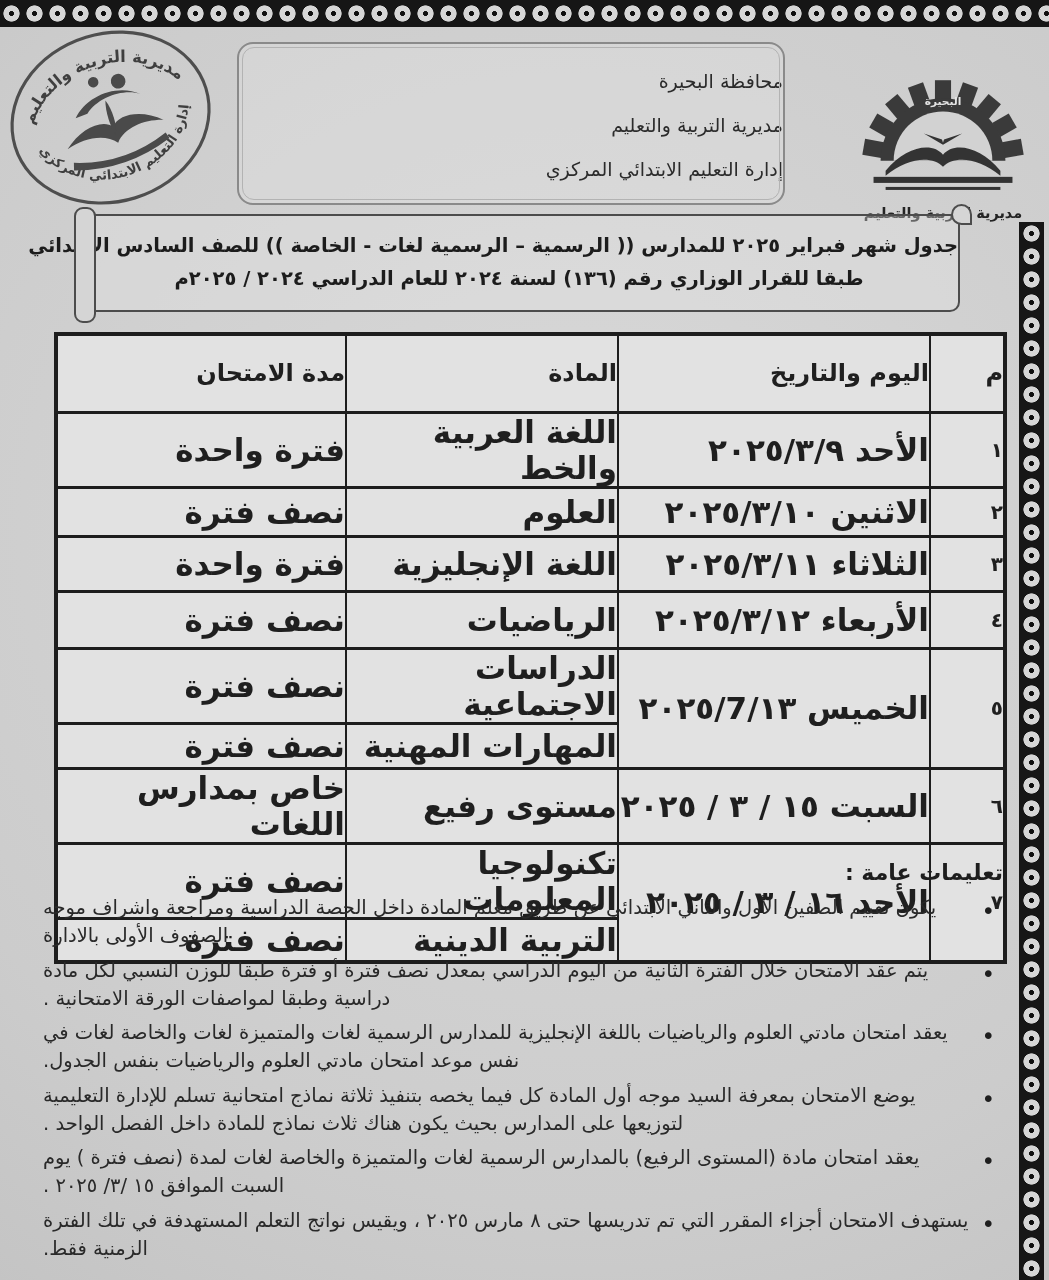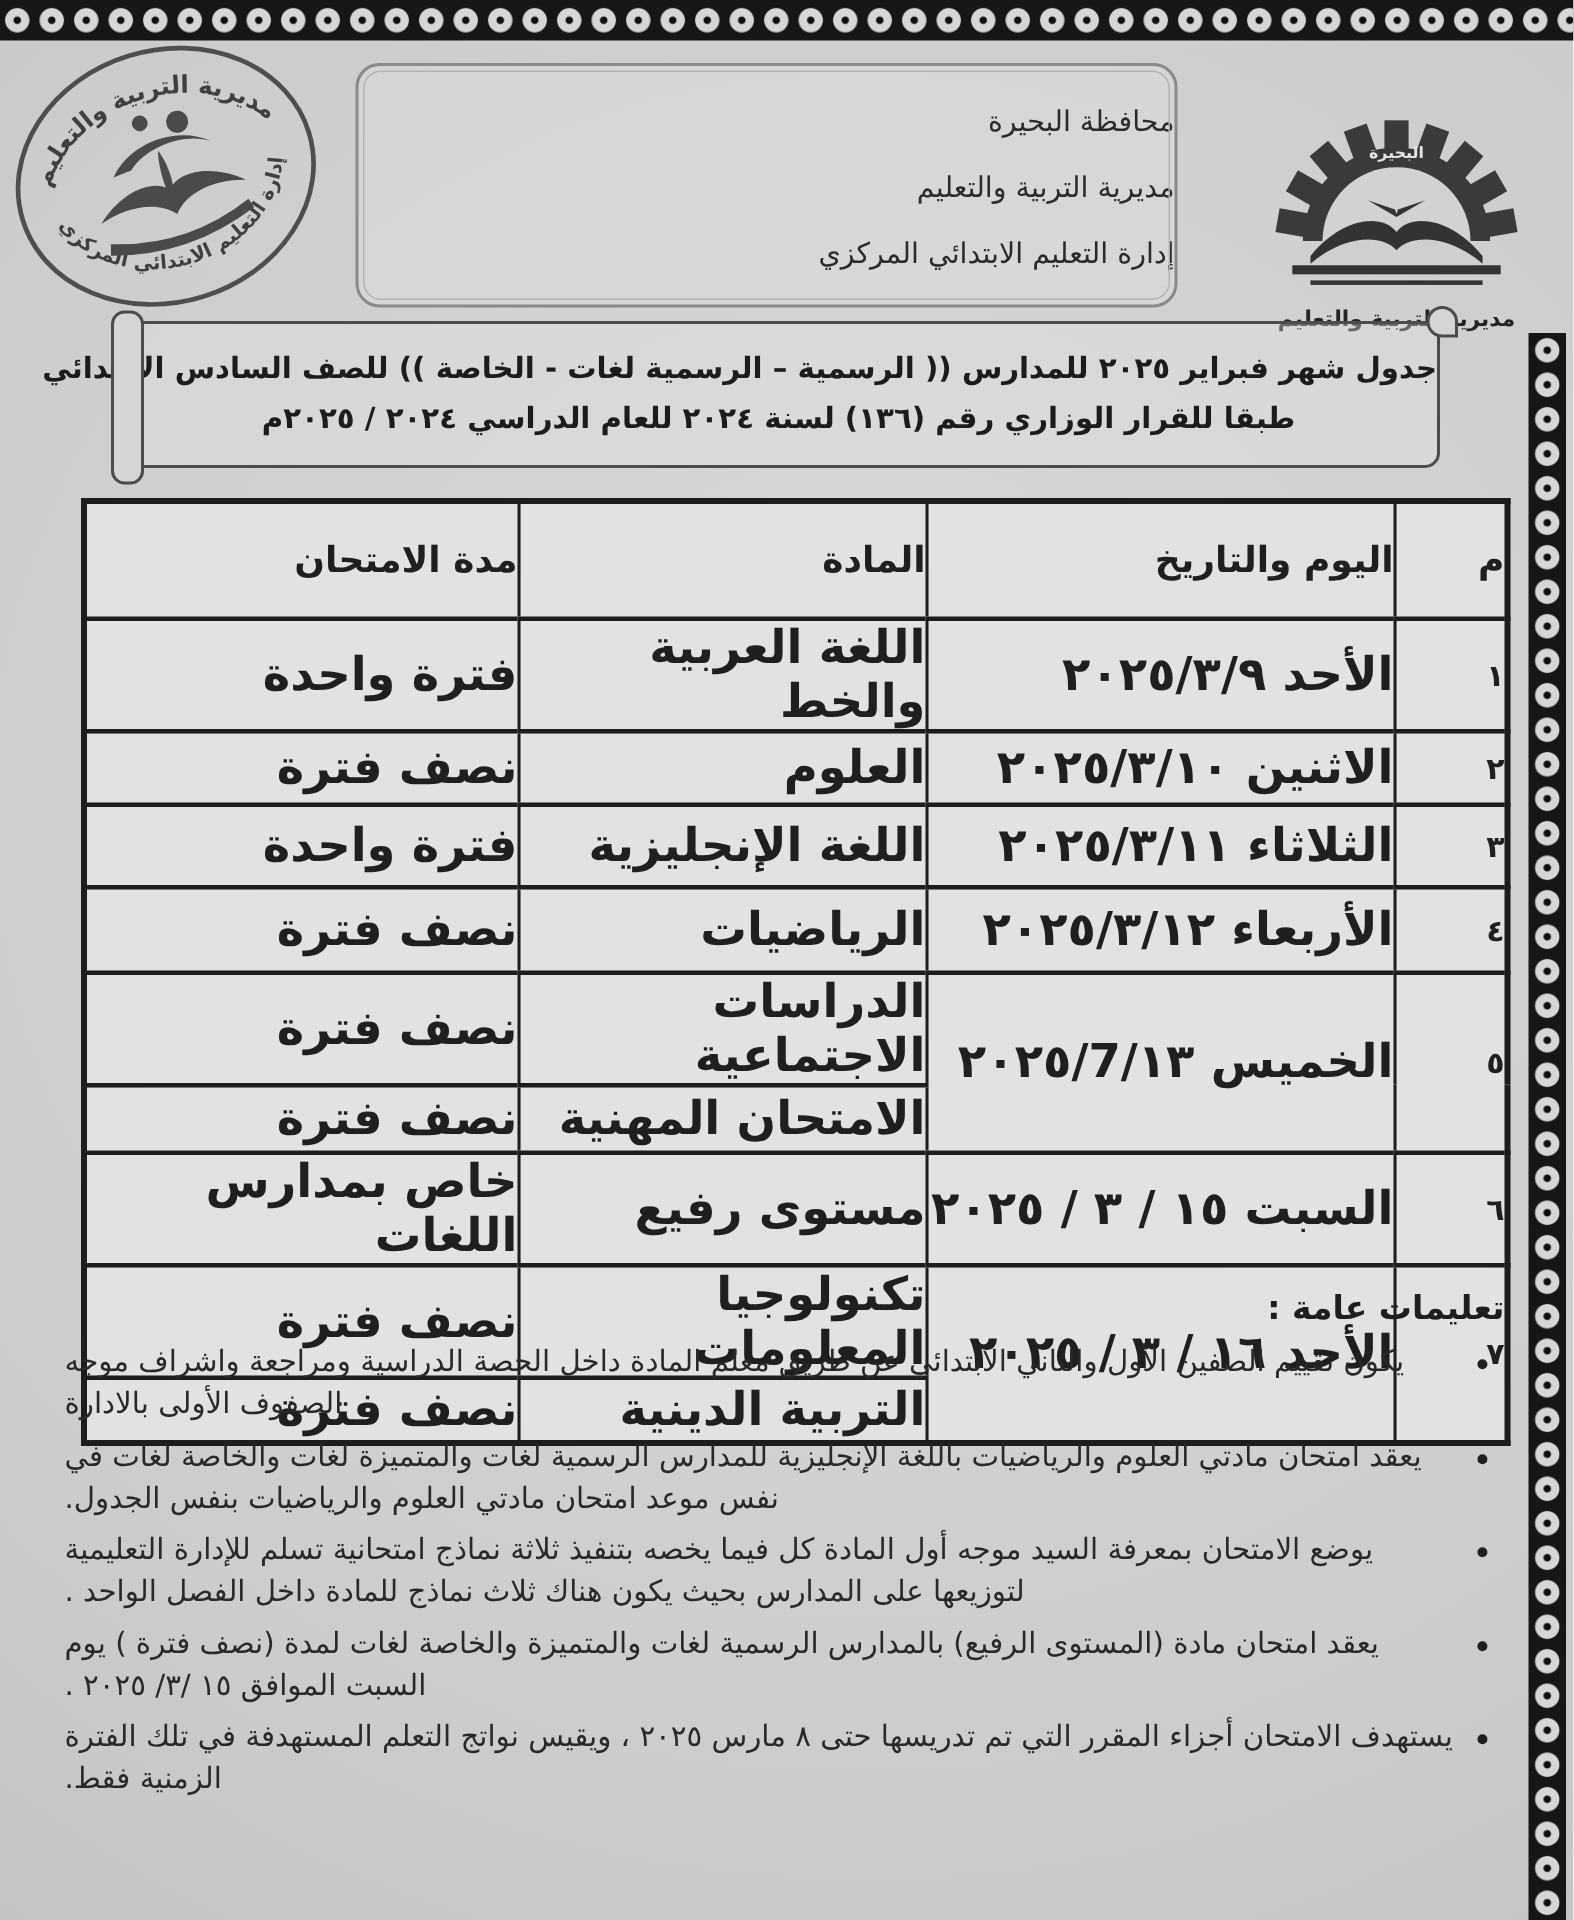--- a/index.html
+++ b/index.html
@@ -21,21 +21,21 @@
     background-size:23px 27px;
   }
   .strip-right{
     top:222px; right:5px; bottom:0; width:25px;
     background-image:radial-gradient(circle, #0f0f0f 0 2.2px, var(--flower) 2.8px 7.8px, rgba(0,0,0,0) 8.4px);
     background-size:25px 23px;
   }
   
   .stamp-left{position:absolute; left:6px; top:26px; width:210px; height:186px; transform:rotate(-17deg); opacity:.88;}
   
-  .logo-right{position:absolute; left:auto; right:12px; top:48px; width:212px; text-align:center;}
+  .logo-right{position:absolute; left:auto; right:0; top:48px; width:212px; text-align:center;}
   .logo-right .caption{margin-top:2px; font-size:14.5px; font-weight:bold; color:#242424; letter-spacing:.5px;}
   
   .header-box{
     position:absolute; left:237px; top:42px; width:548px; height:163px;
     border:2px solid var(--frame); border-radius:16px; padding-top:15px;
     background:rgba(236,236,236,.25);
   }
   .header-box::before{
     content:""; position:absolute; inset:3px; border:1px solid #b3b3b3; border-radius:12px; pointer-events:none;
   }
@@ -196,21 +196,21 @@
         <td>الرياضيات</td>
         <td>نصف فترة</td>
       </tr>
       <tr class="h45">
         <td class="c-num" rowspan="2">٥</td>
         <td rowspan="2">الخميس ٢٠٢٥/7/١٣</td>
         <td>الدراسات الاجتماعية</td>
         <td>نصف فترة</td>
       </tr>
       <tr class="h45">
-        <td>الامتحان المهنية</td>
+        <td>المهارات المهنية</td>
         <td>نصف فترة</td>
       </tr>
       <tr class="h53">
         <td class="c-num">٦</td>
         <td>السبت ١٥ / ٣ / ٢٠٢٥</td>
         <td>مستوى رفيع</td>
         <td>خاص بمدارس اللغات</td>
       </tr>
       <tr class="h44">
         <td class="c-num" rowspan="2">٧</td>
@@ -222,20 +222,21 @@
         <td>التربية الدينية</td>
         <td>نصف فترة</td>
       </tr>
     </tbody>
   </table>
 
   <div class="instructions">
     <div class="inst-title">تعليمات عامة :</div>
     <ul class="bullets">
       <li>يكون تقييم الصفين الأول والثاني الابتدائي عن طريق معلم المادة داخل الحصة الدراسية ومراجعة واشراف موجه الصفوف الأولى بالادارة</li>
+      <li>يتم عقد الامتحان خلال الفترة الثانية من اليوم الدراسي بمعدل نصف فترة أو فترة طبقا للوزن النسبي لكل مادة دراسية وطبقا لمواصفات الورقة الامتحانية .</li>
       <li>يعقد امتحان مادتي العلوم والرياضيات باللغة الإنجليزية للمدارس الرسمية لغات والمتميزة لغات والخاصة لغات في نفس موعد امتحان مادتي العلوم والرياضيات بنفس الجدول.</li>
       <li>يوضع الامتحان بمعرفة السيد موجه أول المادة كل فيما يخصه بتنفيذ ثلاثة نماذج امتحانية تسلم للإدارة التعليمية لتوزيعها على المدارس بحيث يكون هناك ثلاث نماذج للمادة داخل الفصل الواحد .</li>
       <li>يعقد امتحان مادة (المستوى الرفيع) بالمدارس الرسمية لغات والمتميزة والخاصة لغات لمدة (نصف فترة ) يوم السبت الموافق ١٥ /٣/ ٢٠٢٥ .</li>
       <li>يستهدف الامتحان أجزاء المقرر التي تم تدريسها حتى ٨ مارس ٢٠٢٥ ، ويقيس نواتج التعلم المستهدفة في تلك الفترة الزمنية فقط.</li>
     </ul>
   </div>
 
 </div>
 
 </body></html>

